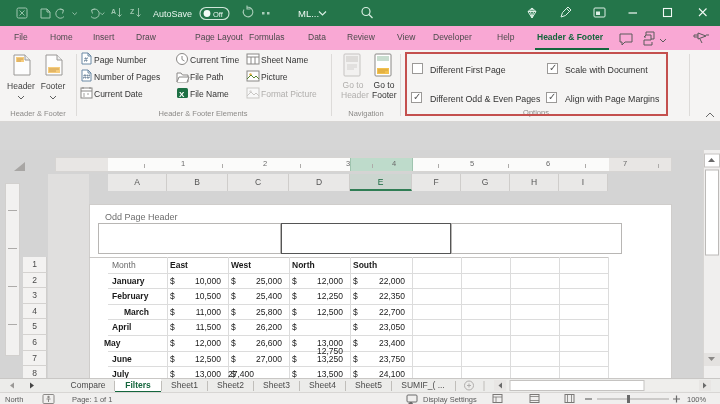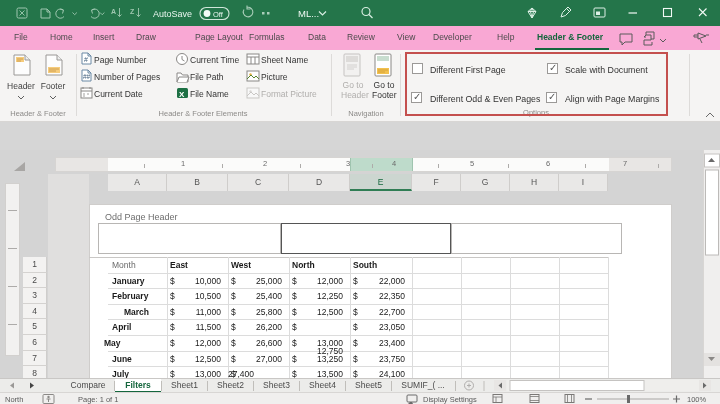--- a/index.html
+++ b/index.html
@@ -406,21 +406,21 @@
   </svg>
 </div>
 
 <div id="statusbar">
   <div class="abs" style="left:5px;top:2px;">North</div>
   <svg class="abs" style="left:42px;top:1px;" width="14" height="10" viewBox="0 0 14 10">
     <rect x="1" y="0.5" width="11" height="9" rx="1" fill="none" stroke="#8a8886" stroke-width="1"></rect>
     <circle cx="6.5" cy="3" r="1.2" fill="#8a8886"></circle>
     <path d="M4.5 5 h4 M6.5 5 v3" stroke="#8a8886" stroke-width="1"></path>
   </svg>
-  <div class="abs" style="left:78px;top:2px;">Page: 1 of 1</div>
+  <div class="abs" style="left:72px;top:2px;">Page: 1 of 1</div>
   <svg class="abs" style="left:406px;top:1px;" width="14" height="10" viewBox="0 0 14 10">
     <rect x="1" y="1" width="10" height="7" rx="1" fill="none" stroke="#6a6a6a" stroke-width="1"></rect>
     <path d="M4 8 l-2 2 h5 l-1 -2" fill="#6a6a6a"></path>
   </svg>
   <div class="abs" style="left:423px;top:2px;">Display Settings</div>
   <svg class="abs" style="left:492px;top:1px;" width="90" height="10" viewBox="0 0 90 10">
     <rect x="1" y="0.5" width="9" height="8" fill="none" stroke="#7a7876" stroke-width="1"></rect>
     <path d="M1 3 h9 M4 3 v5.5" stroke="#7a7876" stroke-width="0.8"></path>
     <rect x="38" y="0.5" width="9" height="8" fill="none" stroke="#7a7876" stroke-width="1"></rect>
     <path d="M38 2.5 h9 M38 6.5 h9" stroke="#7a7876" stroke-width="0.8"></path>

